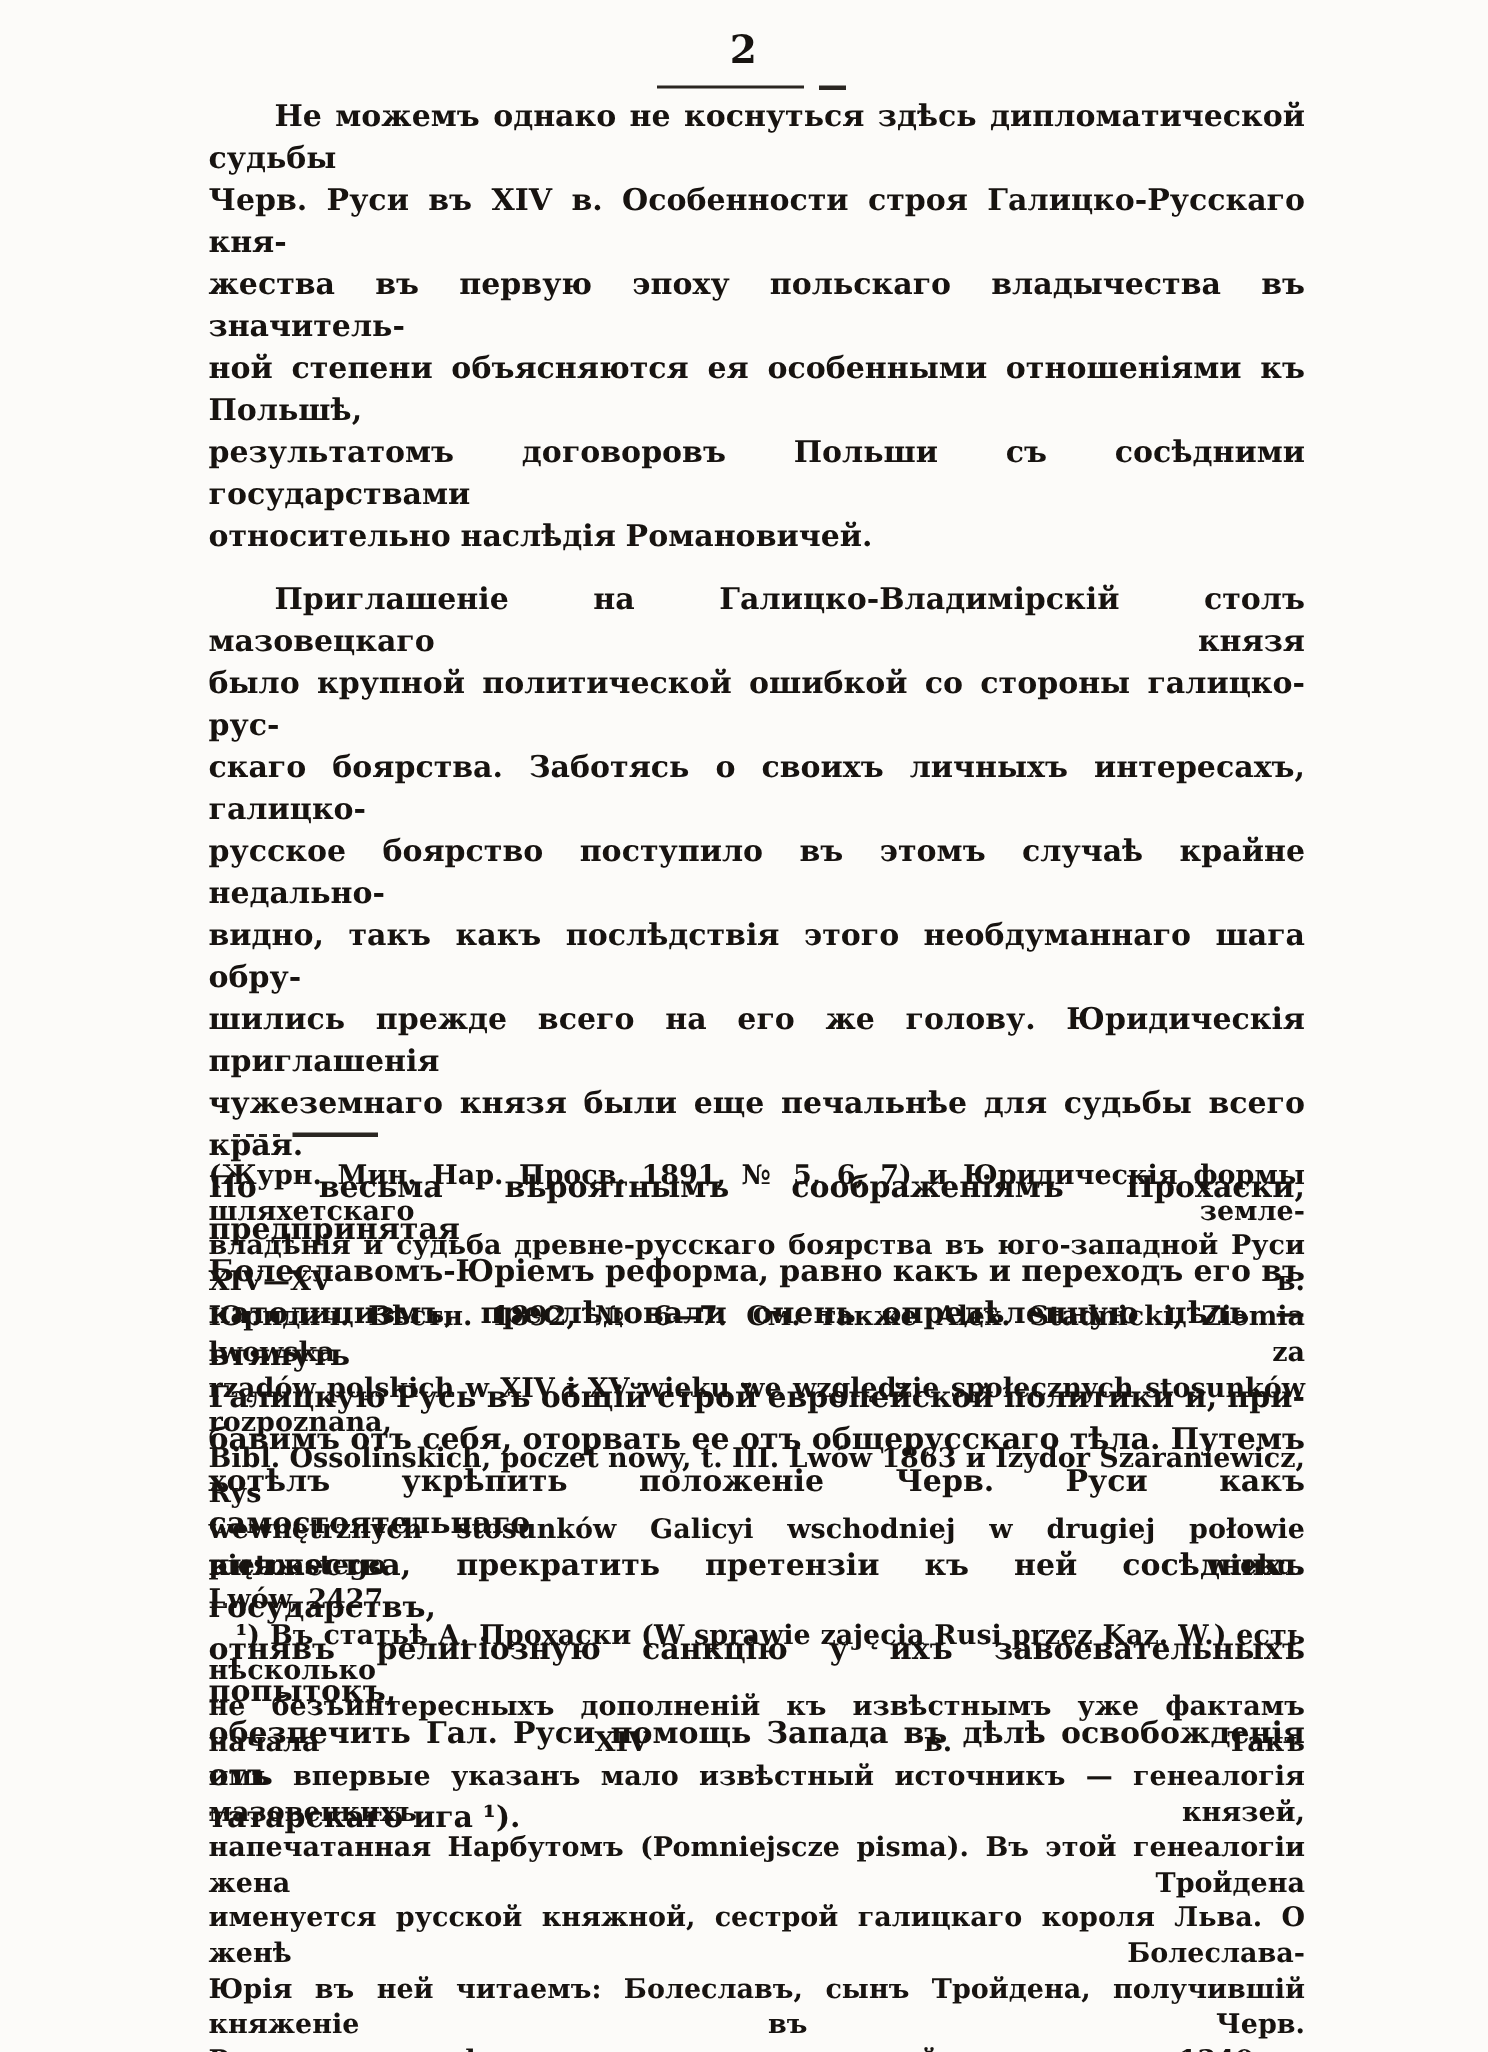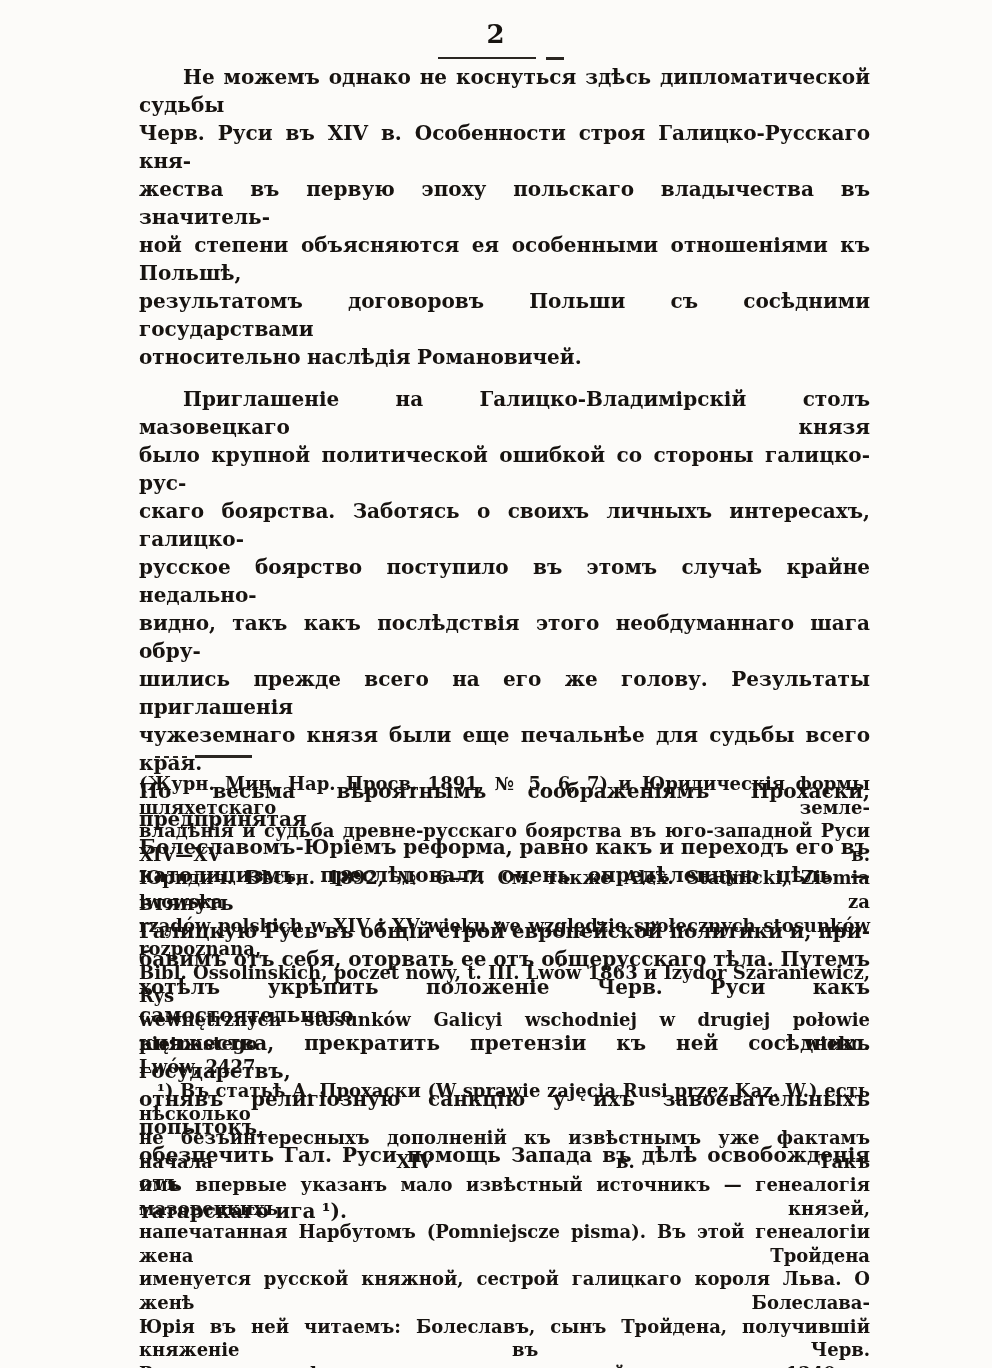--- a/index.html
+++ b/index.html
@@ -85,21 +85,21 @@
         <div class="line">ной степени объясняются ея особенными отношеніями къ Польшѣ,</div>
         <div class="line">результатомъ договоровъ Польши съ сосѣдними государствами</div>
         <div class="line line-end">относительно наслѣдія Романовичей.</div>
       </div>
     <div class="para indent">
         <div class="line">Приглашеніе на Галицко-Владимірскій столъ мазовецкаго князя</div>
         <div class="line">было крупной политической ошибкой со стороны галицко-рус-</div>
         <div class="line">скаго боярства. Заботясь о своихъ личныхъ интересахъ, галицко-</div>
         <div class="line">русское боярство поступило въ этомъ случаѣ крайне недально-</div>
         <div class="line">видно, такъ какъ послѣдствія этого необдуманнаго шага обру-</div>
-        <div class="line">шились прежде всего на его же голову. Результаты приглашенія</div>
+        <div class="line">шились прежде всего на его же голову. Юридическія приглашенія</div>
         <div class="line">чужеземнаго князя были еще печальнѣе для судьбы всего края.</div>
         <div class="line">По весьма вѣроятнымъ соображеніямъ Прохаски, предпринятая</div>
         <div class="line">Болеславомъ-Юріемъ реформа, равно какъ и переходъ его въ</div>
         <div class="line">католицизмъ, преслѣдовали очень опредѣленную цѣль — втянуть</div>
         <div class="line">Галицкую Русь въ общій строй европейской политики и, при-</div>
         <div class="line">бавимъ отъ себя, оторвать ее отъ общерусскаго тѣла. Путемъ</div>
         <div class="line">хотѣлъ укрѣпить положеніе Черв. Руси какъ самостоятельнаго</div>
         <div class="line">княжества, прекратить претензіи къ ней сосѣднихъ государствъ,</div>
         <div class="line">отнявъ религіозную санкцію у ихъ завоевательныхъ попытокъ,</div>
         <div class="line">обезпечить Гал. Руси помощь Запада въ дѣлѣ освобожденія отъ</div>

